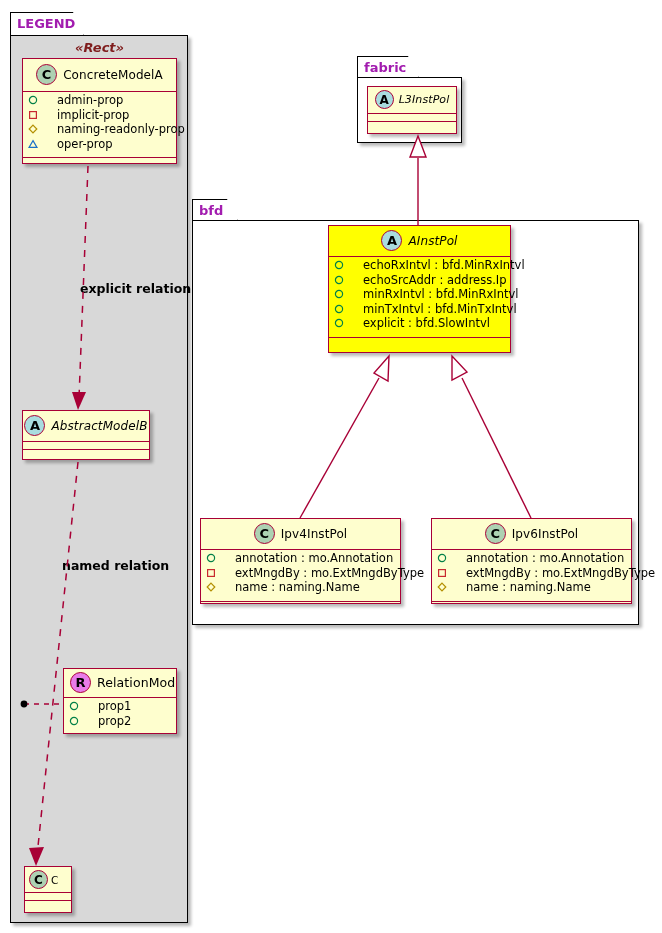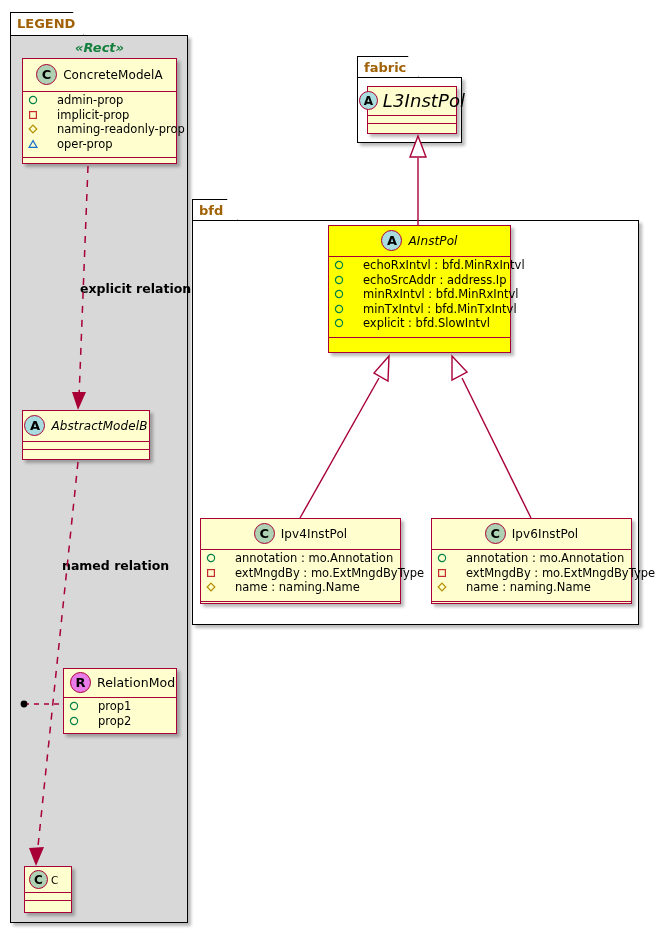--- a/index.html
+++ b/index.html
@@ -5,21 +5,21 @@
   html,body{margin:0;padding:0;background:#ffffff;}
   body{width:662px;height:933px;position:relative;
        font-family:"DejaVu Sans","Liberation Sans",sans-serif;
        -webkit-font-smoothing:antialiased;}
   .canvas{position:absolute;left:0;top:0;width:662px;height:933px;overflow:hidden;}
 
   
   .pkg{position:absolute;box-sizing:border-box;}
   .pkg .pkg-tab{position:absolute;left:0;top:0;box-sizing:border-box;
       border:1.5px solid #000;background:#fff;
-      font-weight:bold;font-size:13px;color:#a16207;line-height:1;
+      font-weight:bold;font-size:13px;color:#a21caf;line-height:1;
       padding:4px 16px 5px 6px;
       clip-path:polygon(0 0, calc(100% - 11px) 0, 100% 100%, 0 100%);}
   .pkg .pkg-body{position:absolute;box-sizing:border-box;border:1.5px solid #000;}
 
   .pkg-legend .pkg-tab{border-color:#000;background:#fff;}
   .pkg-legend .pkg-body{background:#d8d8d8;box-shadow:3px 3px 3px rgba(0,0,0,0.28);}
   .pkg-plain .pkg-body{background:#ffffff;box-shadow:3px 3px 3px rgba(0,0,0,0.28);}
   .pkg-plain .pkg-tab{background:#ffffff;}
 
   
@@ -44,21 +44,21 @@
   .circ-R{background:#e97ce9;border:1.6px solid #a80036;}
   .circ.sm{width:17px;height:17px;font-size:12px;}
 
   
   .attr{display:flex;align-items:flex-start;gap:19px;height:14.5px;white-space:nowrap;}
   .attr .txt{font-size:11.5px;color:#000;line-height:1;}
   .vis{width:10px;height:10px;flex:0 0 auto;display:block;}
 
   
   .stereo{position:absolute;font-size:13px;font-style:italic;font-weight:bold;
-          color:#15803d;white-space:nowrap;}
+          color:#7f1d1d;white-space:nowrap;}
 
   
   .edge-label{position:absolute;font-size:12.5px;font-weight:bold;color:#000;
               white-space:nowrap;}
 
   svg.wires{position:absolute;left:0;top:0;width:662px;height:933px;
             overflow:visible;pointer-events:none;}
 </style>
 </head>
 <body>
@@ -154,21 +154,21 @@
   <div class="pkg pkg-plain" style="left:357px;top:56px;width:106px;height:88px;">
     <div class="pkg-tab" style="width:62px;height:22px;">
       <span>fabric</span>
     </div>
     <div class="pkg-body" style="left:0;top:21px;width:105px;height:66px;"></div>
   </div>
 
   <div class="cls" style="left:367px;top:86px;width:90px;height:48px;">
     <div class="hdr" style="padding:3px 6px 4px 6px;gap:5px;">
       <span class="circ circ-A" style="width:17px;height:17px;font-size:12px;">A</span>
-      <span class="name ital" style="font-size:18px;">L3InstPol</span>
+      <span class="name ital" style="font-size:11px;">L3InstPol</span>
     </div>
     <div class="sec empty" style="height:8px;"></div>
     <div class="sec empty" style="height:8px;"></div>
   </div>
 
   <div class="pkg pkg-plain" style="left:192px;top:199px;width:448px;height:427px;text-align:center;">
     <div class="pkg-tab" style="width:46px;height:22px;">
       <span>bfd</span>
     </div>
     <div class="pkg-body" style="left:0;top:21px;width:447px;height:405px;"></div>

